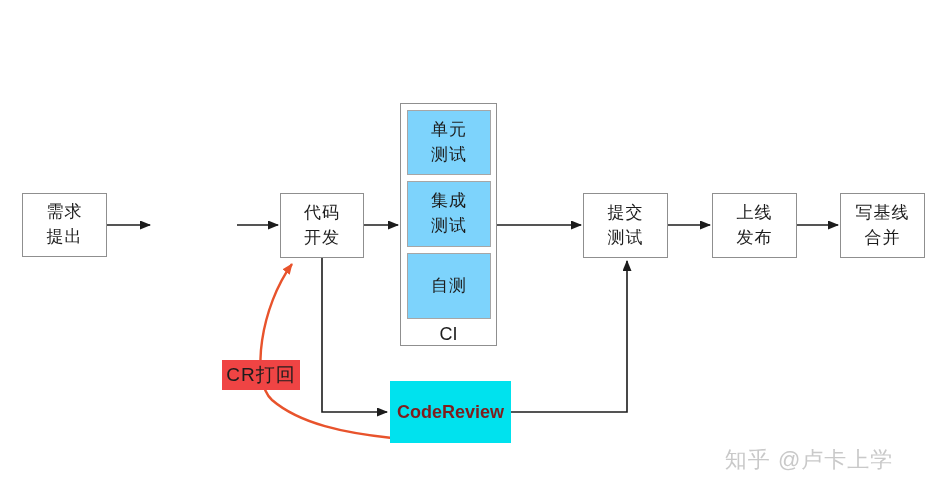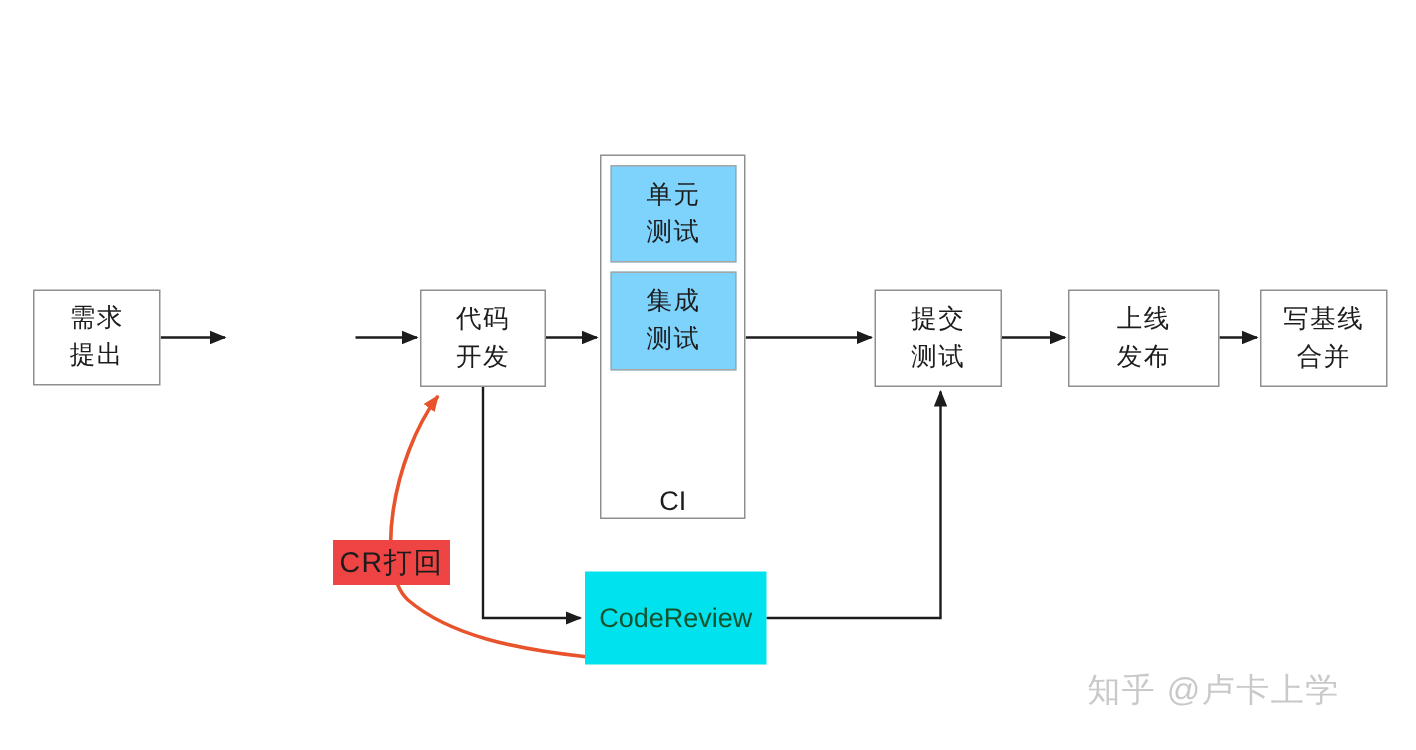--- a/index.html
+++ b/index.html
@@ -52,21 +52,21 @@
   .ci-caption{
     position:absolute;left:0;right:0;top:220px;
     text-align:center;color:var(--text);
     font-size:18px;font-weight:500;
   }
   .code-review{
     position:absolute;z-index:2;
     left:390px;top:381px;width:121px;height:62px;
     display:flex;align-items:center;justify-content:center;
     background:var(--code-review-bg);
-    color:#14532d;font-size:18px;font-weight:400;
+    color:#7f1d1d;font-size:18px;font-weight:700;
   }
   .edge-label{
     position:absolute;z-index:3;
     left:222px;top:360px;width:78px;height:30px;
     display:flex;align-items:center;justify-content:center;
     background:#ef4444;color:var(--text);
     font-size:19px;font-weight:500;letter-spacing:1px;
   }
   .watermark{
     position:absolute;z-index:2;
@@ -109,27 +109,28 @@
 
 
   <div class="node" style="left:280px;top:193px;width:84px;height:65px;">代码
 开发</div>
 
   <div class="ci-group">
     <div class="ci-item" style="left:6px;top:6px;width:84px;height:65px;">单元
 测试</div>
     <div class="ci-item" style="left:6px;top:77px;width:84px;height:66px;">集成
 测试</div>
+    <div class="ci-item" style="left:6px;top:149px;width:84px;height:66px;">自测</div>
     <div class="ci-caption">CI</div>
   </div>
 
   <div class="node" style="left:583px;top:193px;width:85px;height:65px;">提交
 测试</div>
 
-  <div class="node" style="left:712px;top:193px;width:101px;height:65px;">上线
+  <div class="node" style="left:712px;top:193px;width:85px;height:65px;">上线
 发布</div>
 
   <div class="node" style="left:840px;top:193px;width:85px;height:65px;">写基线
 合并</div>
 
   <div class="code-review">CodeReview</div>
 
   <div class="edge-label">CR打回</div>
 
   <div class="watermark">知乎 @卢卡上学</div>

